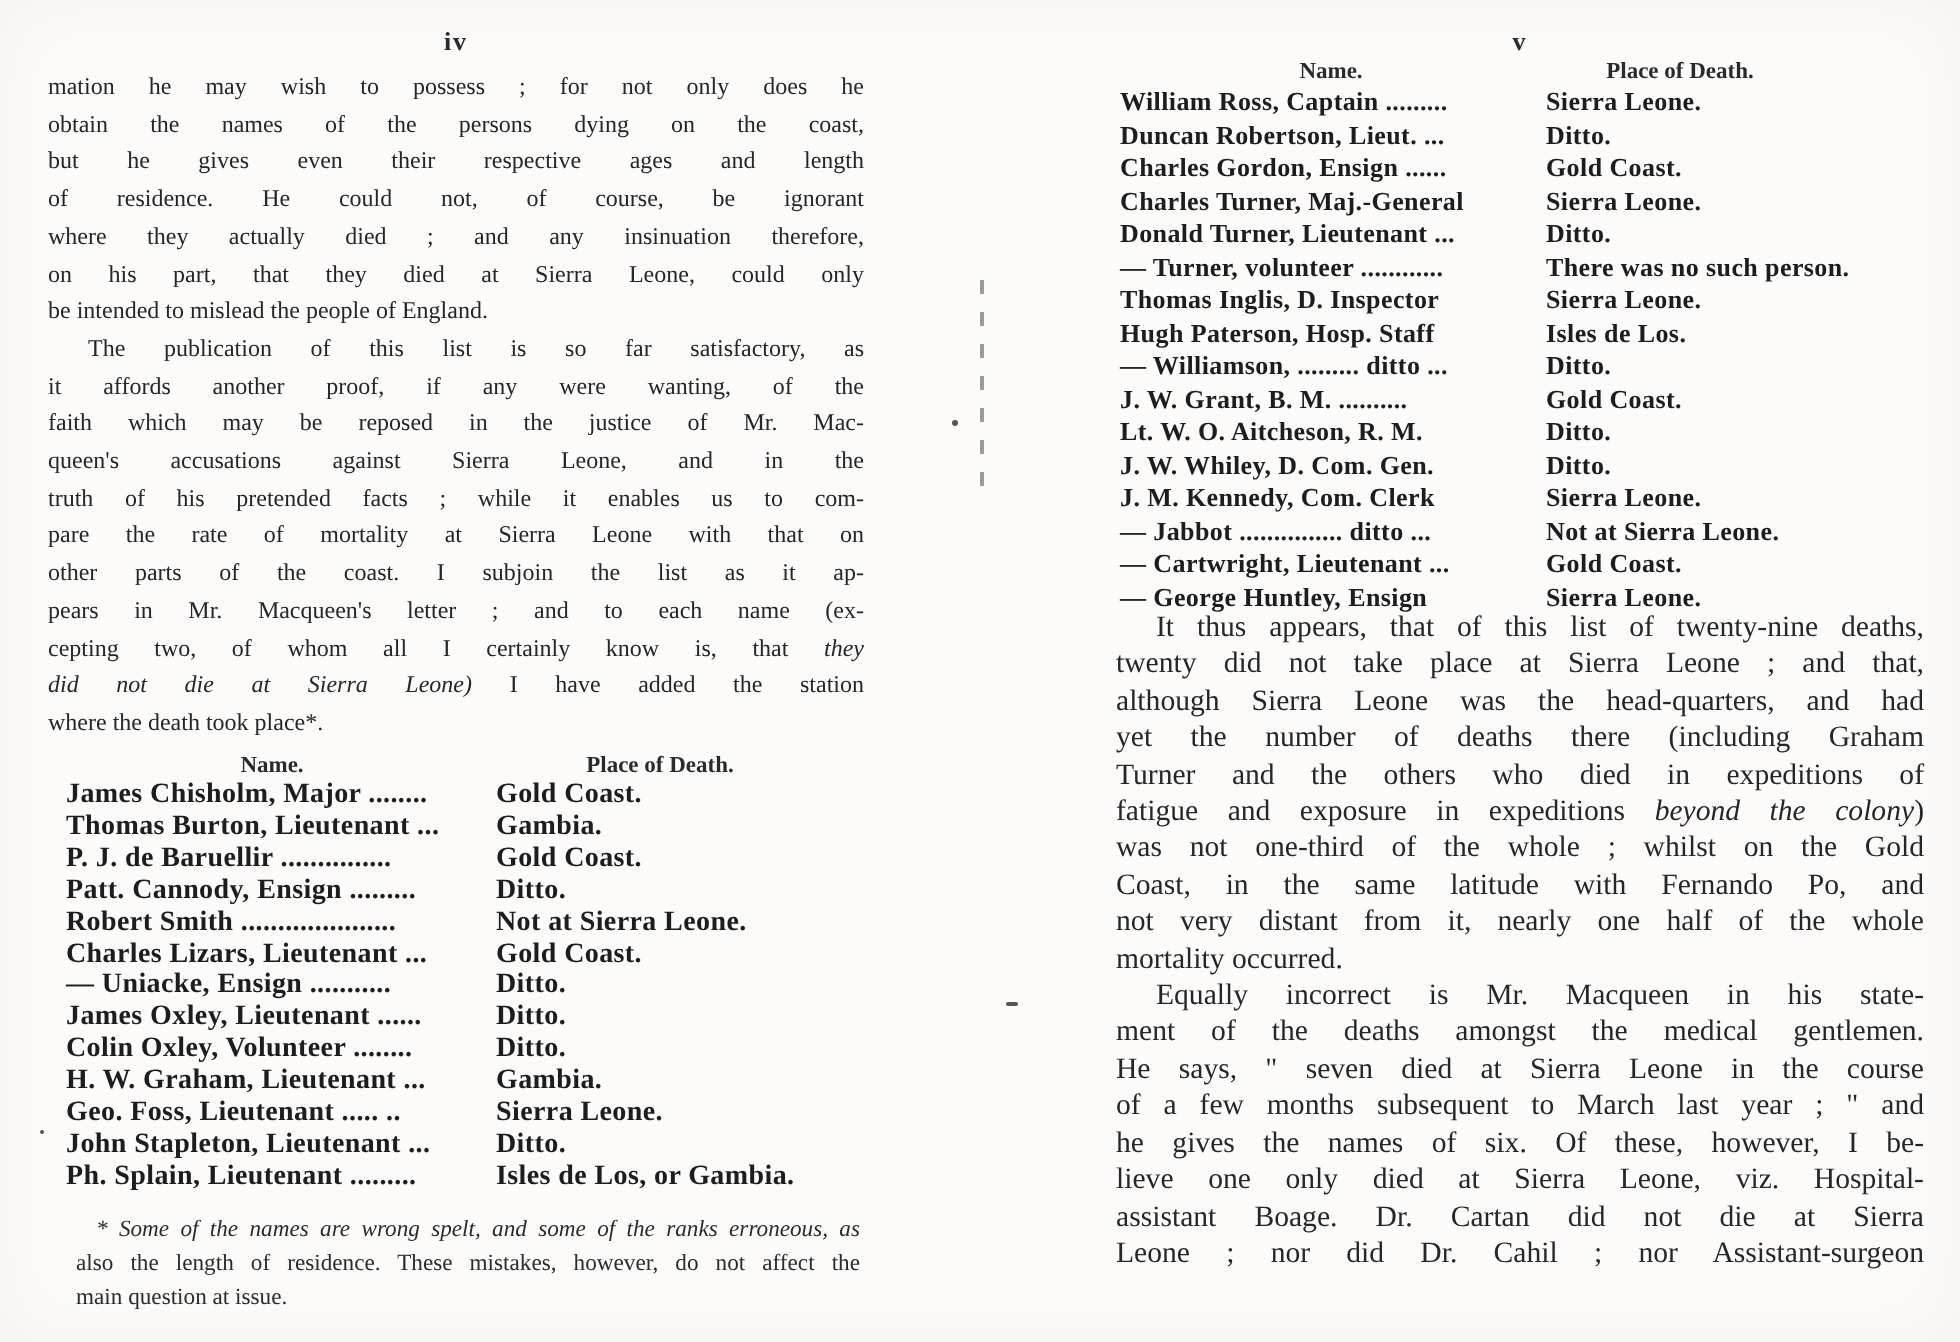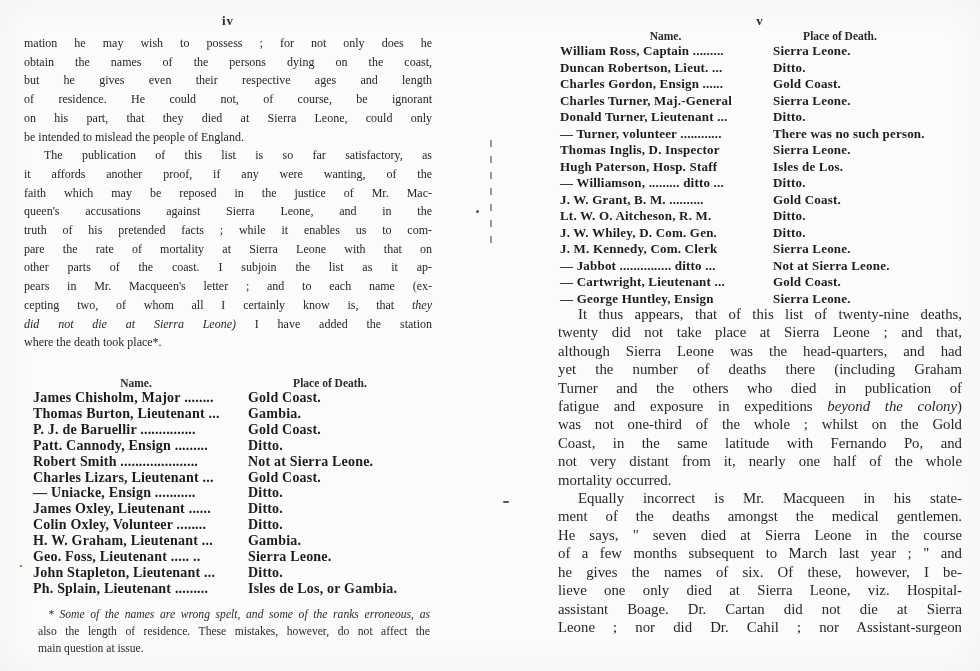--- a/index.html
+++ b/index.html
@@ -69,20 +69,21 @@
 
 <div class="scan">
 
   <section class="page" id="page-left">
     <div class="pagenum">iv</div>
     <div class="body paras-left">
         <div class="line just"><span>mation he may wish to possess ; for not only does he</span></div>
         <div class="line just"><span>obtain the names of the persons dying on the coast,</span></div>
         <div class="line just"><span>but he gives even their respective ages and length</span></div>
         <div class="line just"><span>of residence. He could not, of course, be ignorant</span></div>
+        <div class="line just"><span>where they actually died ; and any insinuation therefore,</span></div>
         <div class="line just"><span>on his part, that they died at Sierra Leone, could only</span></div>
         <div class="line"><span>be intended to mislead the people of England.</span></div>
         <div class="line just ind"><span>The publication of this list is so far satisfactory, as</span></div>
         <div class="line just"><span>it affords another proof, if any were wanting, of the</span></div>
         <div class="line just"><span>faith which may be reposed in the justice of Mr. Mac-</span></div>
         <div class="line just"><span>queen's accusations against Sierra Leone, and in the</span></div>
         <div class="line just"><span>truth of his pretended facts ; while it enables us to com-</span></div>
         <div class="line just"><span>pare the rate of mortality at Sierra Leone with that on</span></div>
         <div class="line just"><span>other parts of the coast. I subjoin the list as it ap-</span></div>
         <div class="line just"><span>pears in Mr. Macqueen's letter ; and to each name (ex-</span></div>
@@ -229,21 +230,21 @@
             <span class="tname">— George Huntley, Ensign</span>
             <span class="tplace">Sierra Leone.</span>
           </div>
         </div>
     </div>
     <div class="body paras-right">
         <div class="line just ind"><span>It thus appears, that of this list of twenty-nine deaths,</span></div>
         <div class="line just"><span>twenty did not take place at Sierra Leone ; and that,</span></div>
         <div class="line just"><span>although Sierra Leone was the head-quarters, and had</span></div>
         <div class="line just"><span>yet the number of deaths there (including Graham</span></div>
-        <div class="line just"><span>Turner and the others who died in publication of</span></div>
+        <div class="line just"><span>Turner and the others who died in expeditions of</span></div>
         <div class="line just"><span>fatigue and exposure in expeditions </span><span class="it">beyond the colony</span><span>)</span></div>
         <div class="line just"><span>was not one-third of the whole ; whilst on the Gold</span></div>
         <div class="line just"><span>Coast, in the same latitude with Fernando Po, and</span></div>
         <div class="line just"><span>not very distant from it, nearly one half of the whole</span></div>
         <div class="line"><span>mortality occurred.</span></div>
         <div class="line just ind"><span>Equally incorrect is Mr. Macqueen in his state-</span></div>
         <div class="line just"><span>ment of the deaths amongst the medical gentlemen.</span></div>
         <div class="line just"><span>He says, " seven died at Sierra Leone in the course</span></div>
         <div class="line just"><span>of a few months subsequent to March last year ; " and</span></div>
         <div class="line just"><span>he gives the names of six. Of these, however, I be-</span></div>

